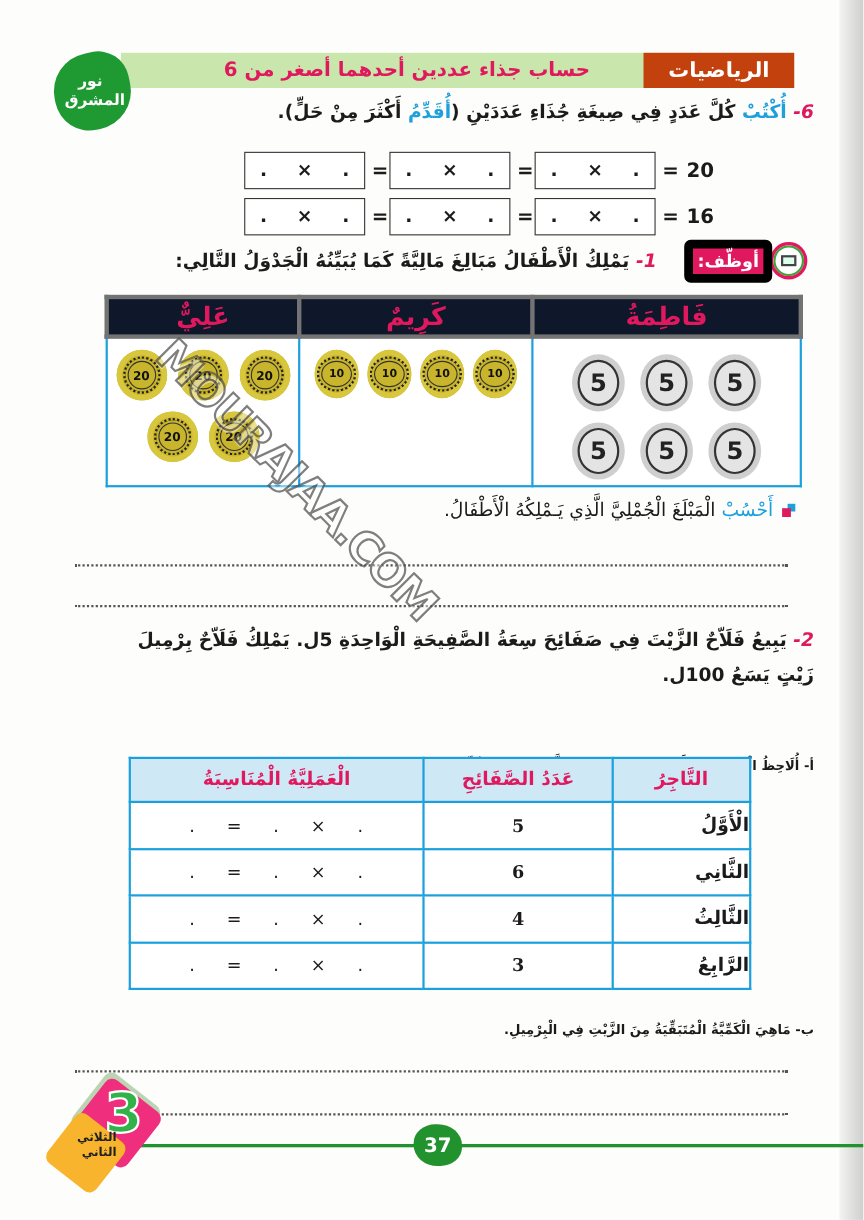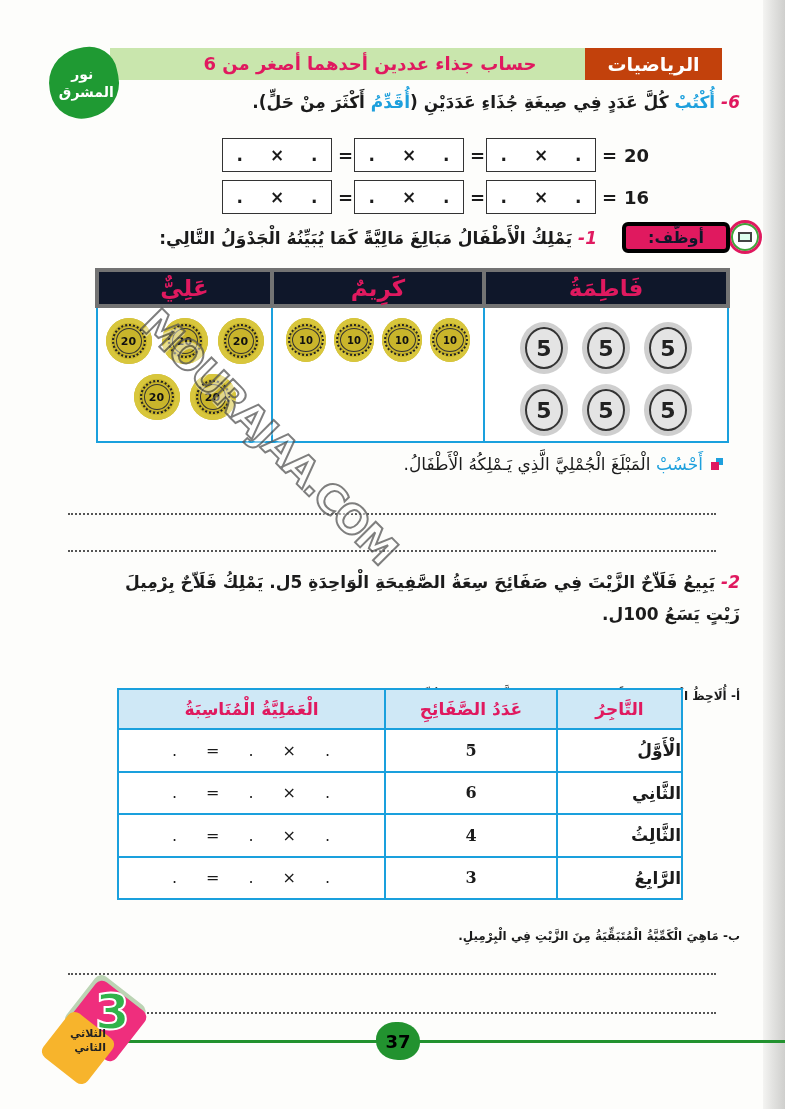--- a/index.html
+++ b/index.html
@@ -60,22 +60,22 @@
     position: absolute; left: 622px; top: 222px; height: 30px;
     display: flex; align-items: center; direction: rtl;
   }
   .apply-icon {
     width: 34px; height: 34px; border-radius: 50%; border: 3px solid #e0195f;
     background: #fff; display: flex; align-items: center; justify-content: center;
     box-shadow: 0 0 0 2px #3fa53a inset;
   }
   .apply-icon .screen { width: 14px; height: 10px; border: 2px solid #444; background: #dfe; }
   .apply-label {
-    background: #e0195f; color: #0f172a; font-weight: bold; font-size: 16px;
-    padding: 2px 22px; border-radius: 6px; border: 4px solid #000000; margin-right: -2px;
+    background: #e0195f; color: #ffffff; font-weight: bold; font-size: 16px;
+    padding: 2px 4px; border-radius: 6px; border: 8px solid #000000; margin-right: -2px;
   }
 
   
   .coin-table {
     position: absolute; left: 95px; top: 268px; width: 635px; height: 175px;
     border: 2px solid #1aa0dd; border-collapse: collapse; direction: rtl;
   }
   .coin-table th {
     background: #0f172a; height: 36px; color: #e0195f; font-size: 23px;
     border: 4px solid #737373; font-weight: bold;
@@ -140,21 +140,21 @@
   .oil-table td.count { text-align: center; font-family: "DejaVu Serif", serif; font-weight: bold; width: 172px; }
   .oil-table td.op { text-align: center; letter-spacing: 1px; }
   .op span { display: inline-block; margin: 0 14px; }
 
   
   .footer-line {
     position: absolute; left: 125px; top: 1040px; width: 660px; height: 3px; background: #22922f;
   }
   .page-num {
     position: absolute; left: 376px; top: 1022px; width: 44px; height: 38px;
-    background: #22922f; border-radius: 45% 50% 45% 50%; color: #000000;
+    background: #22922f; border-radius: 45% 50% 45% 50%; color: #ffffff;
     font-weight: bold; font-size: 18px; display: flex; align-items: center; justify-content: center;
   }
   .grade-badge {
     position: absolute; left: 75px; top: 990px; width: 62px; height: 62px;
     background: #ef2e7d; border-radius: 8px; transform: rotate(38deg);
     box-shadow: -4px -4px 0 #bcd4b4;
   }
   .grade-num {
     position: absolute; left: 95px; top: 982px; color: #31b34a; font-size: 50px; font-weight: bold;
     -webkit-text-stroke: 2px #fff; line-height: 60px;

